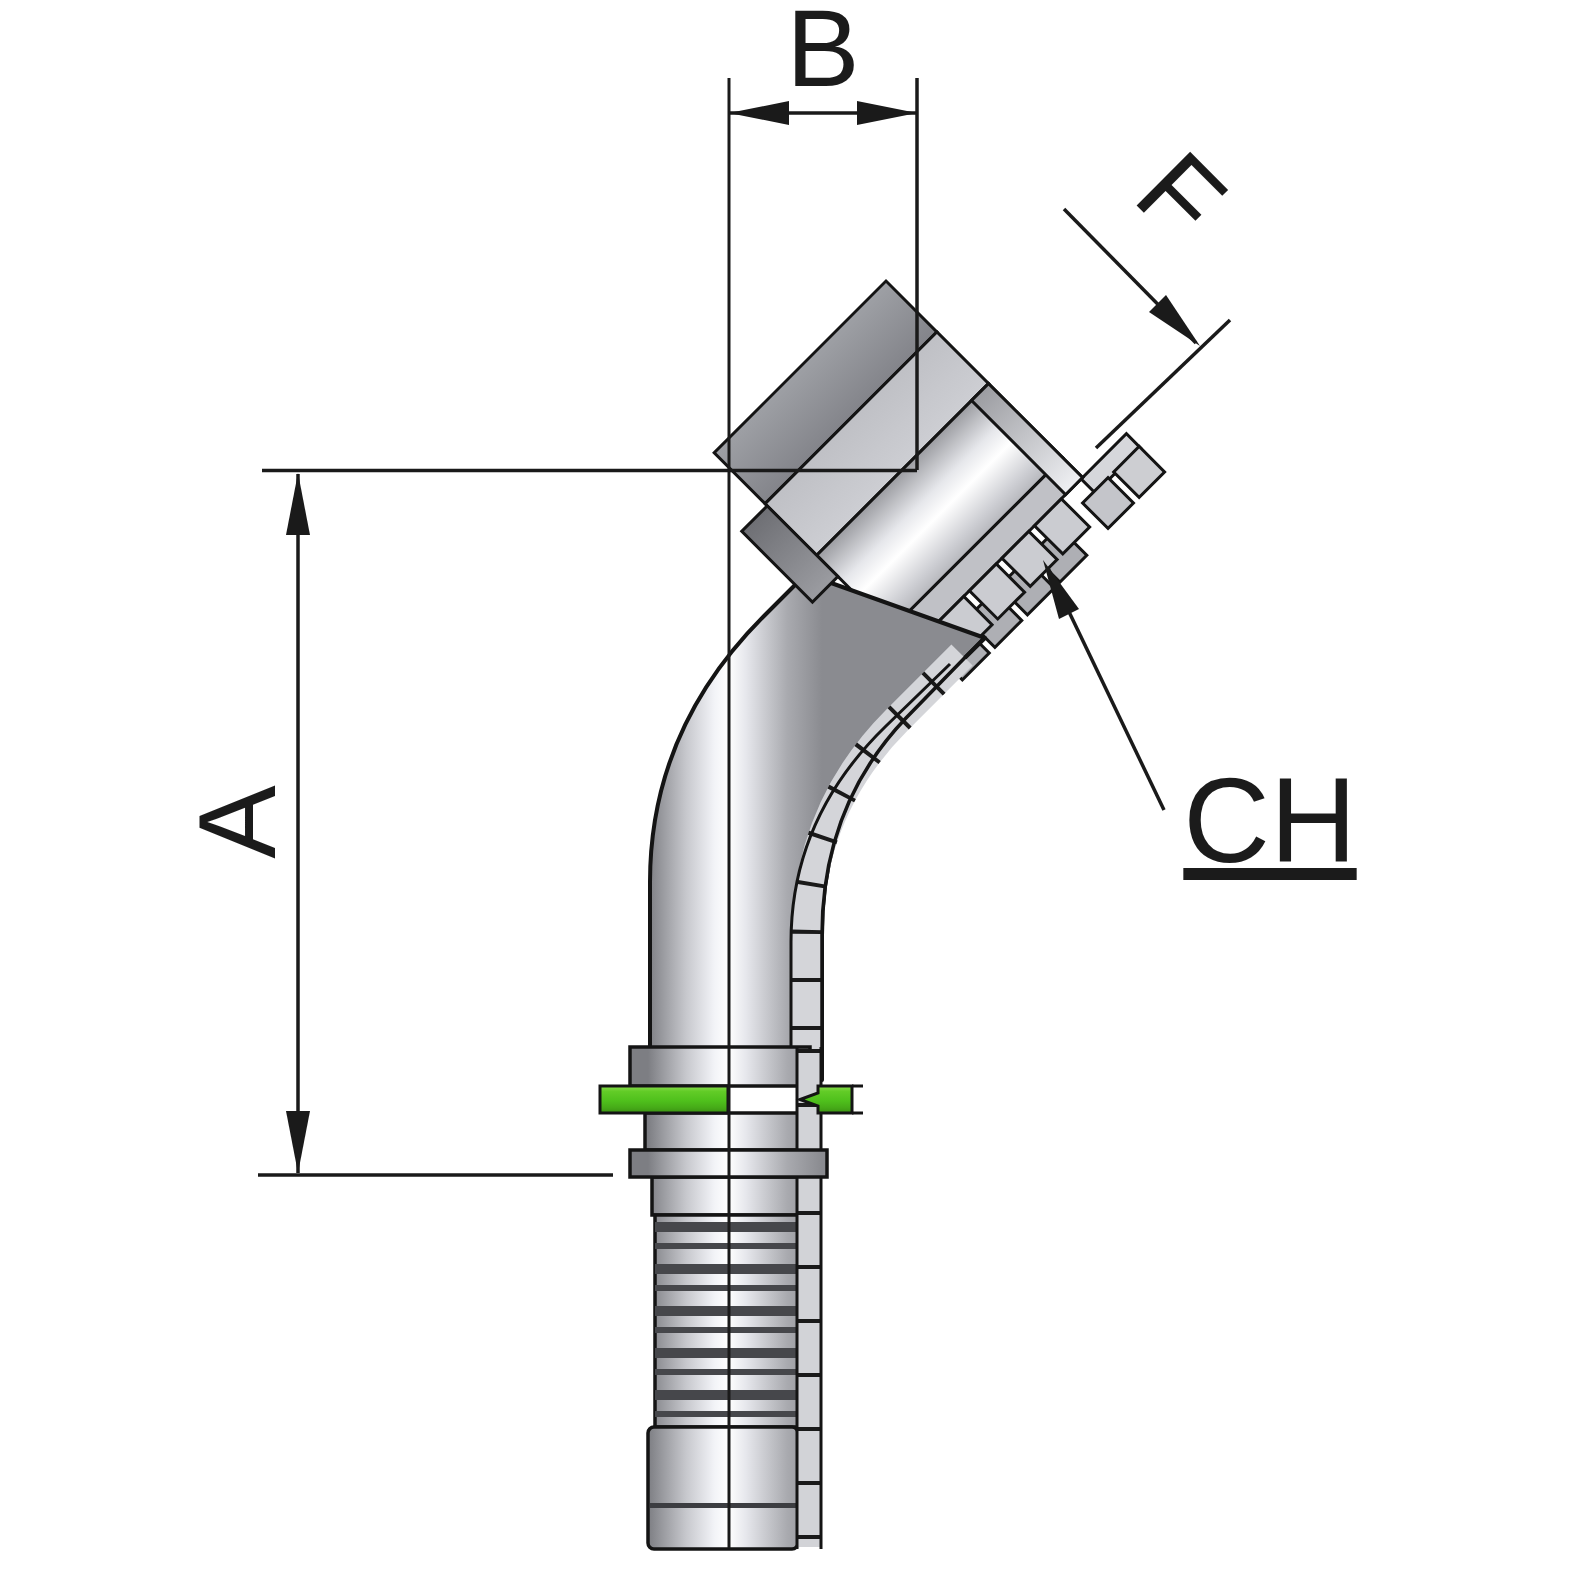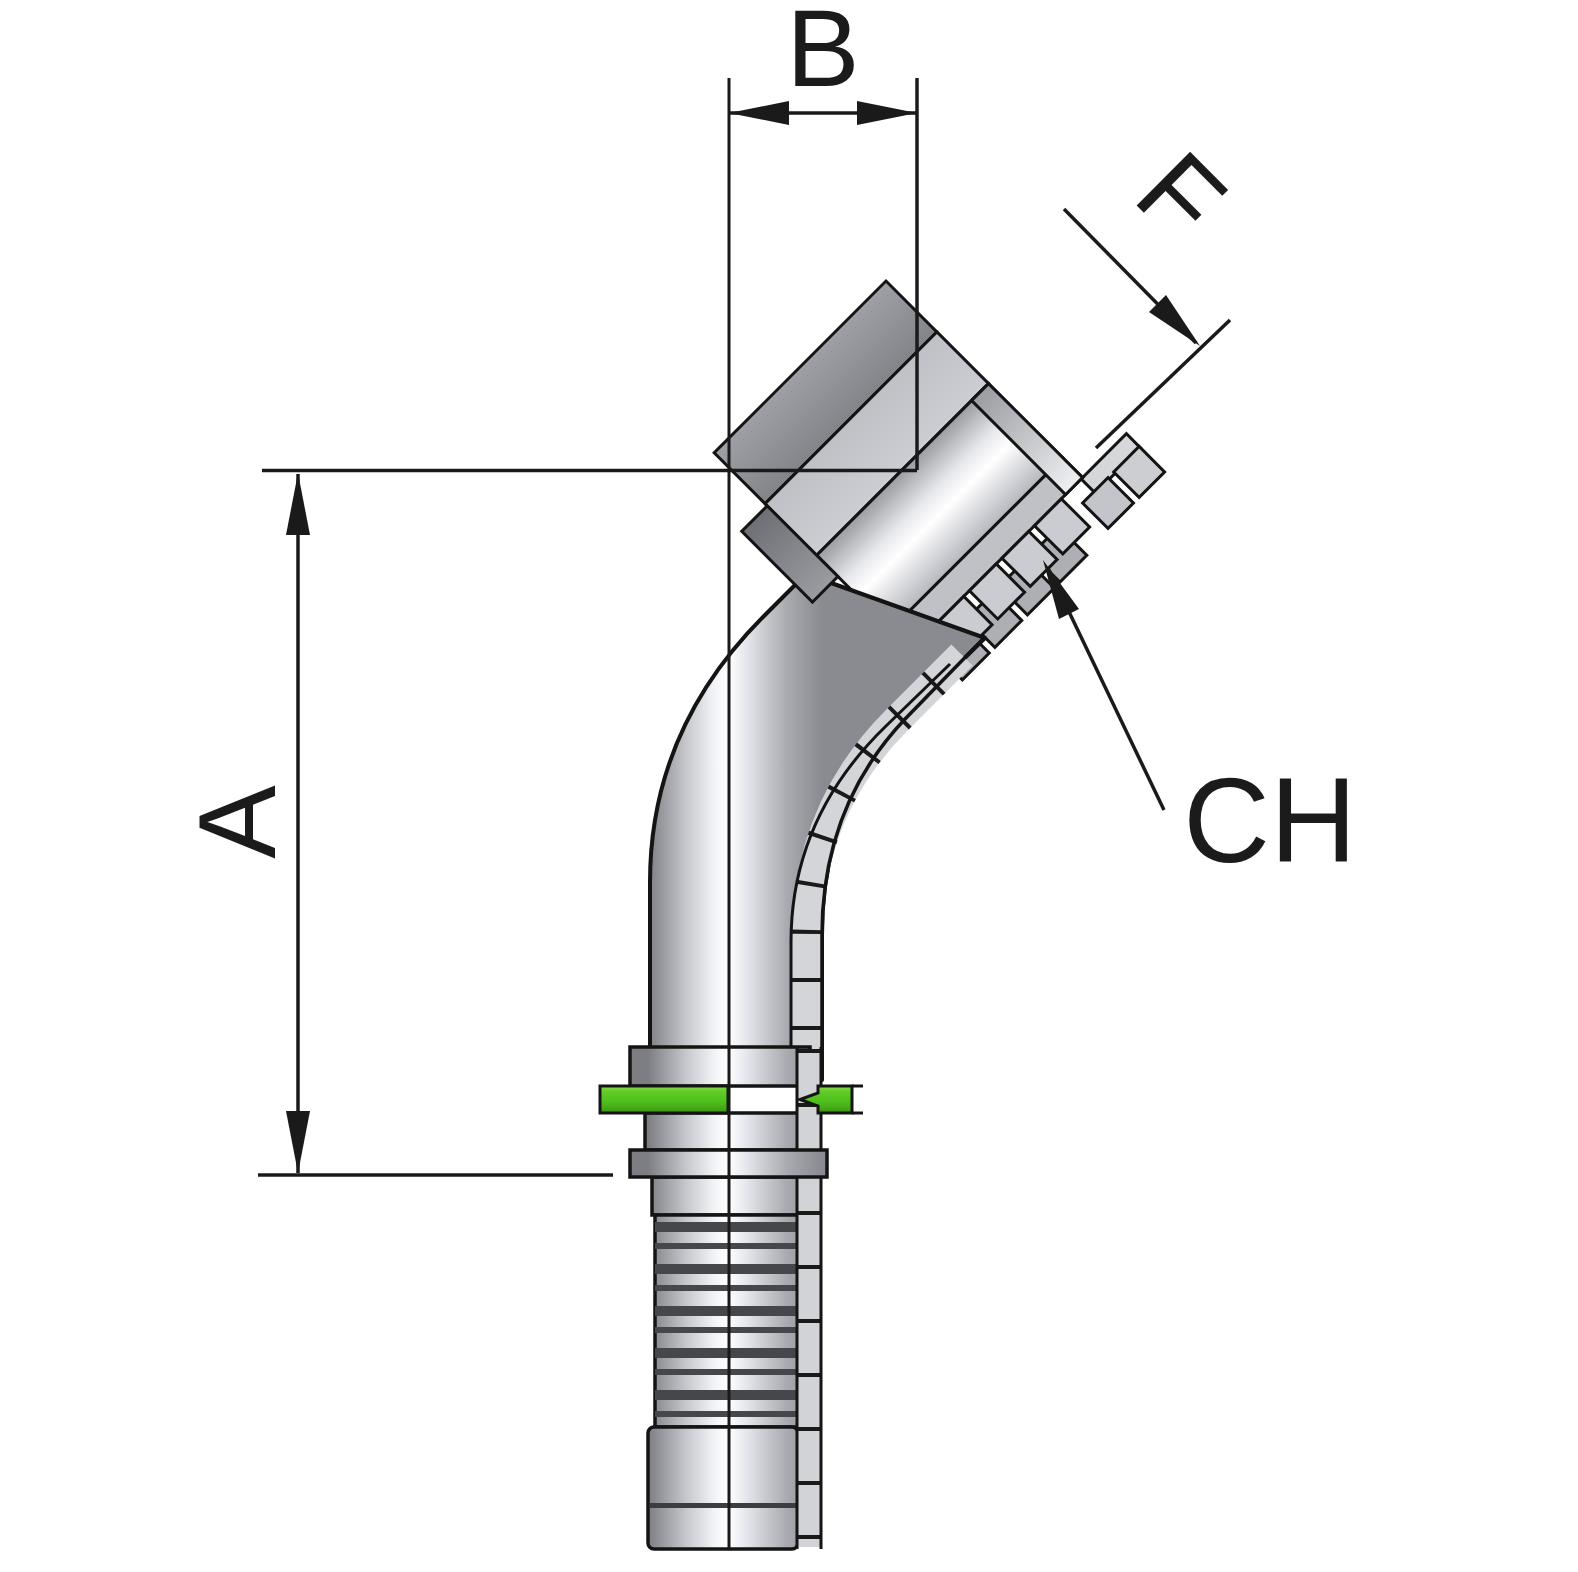--- a/index.html
+++ b/index.html
@@ -18,21 +18,21 @@
     font-family: "Liberation Sans", sans-serif;
     font-size: 110px;
     font-weight: 400;
     line-height: 1;
     white-space: nowrap;
     user-select: none;
   }
   .lbl-b  { left: 823px;  top: 48px;  transform: translate(-50%,-50%); }
   .lbl-a  { left: 237px;  top: 822px; transform: translate(-50%,-50%) rotate(-90deg); }
   .lbl-f  { left: 1181px; top: 196px; transform: translate(-50%,-50%) rotate(45deg); }
-  .lbl-ch { left: 1270px; top: 820px; transform: translate(-50%,-50%); font-size: 120px; }
+  .lbl-ch { left: 1270px; top: 820px; transform: translate(-50%,-50%); font-size: 120px; text-decoration: underline; }
 </style>
 </head>
 <body>
 
 <div class="canvas">
 
   <svg width="1578" height="1572" viewBox="0 0 1578 1572">
     <defs>
       <linearGradient id="gMet" gradientUnits="userSpaceOnUse" x1="648" y1="0" x2="822" y2="0">
         <stop offset="0" stop-color="#7d7e83"></stop>

